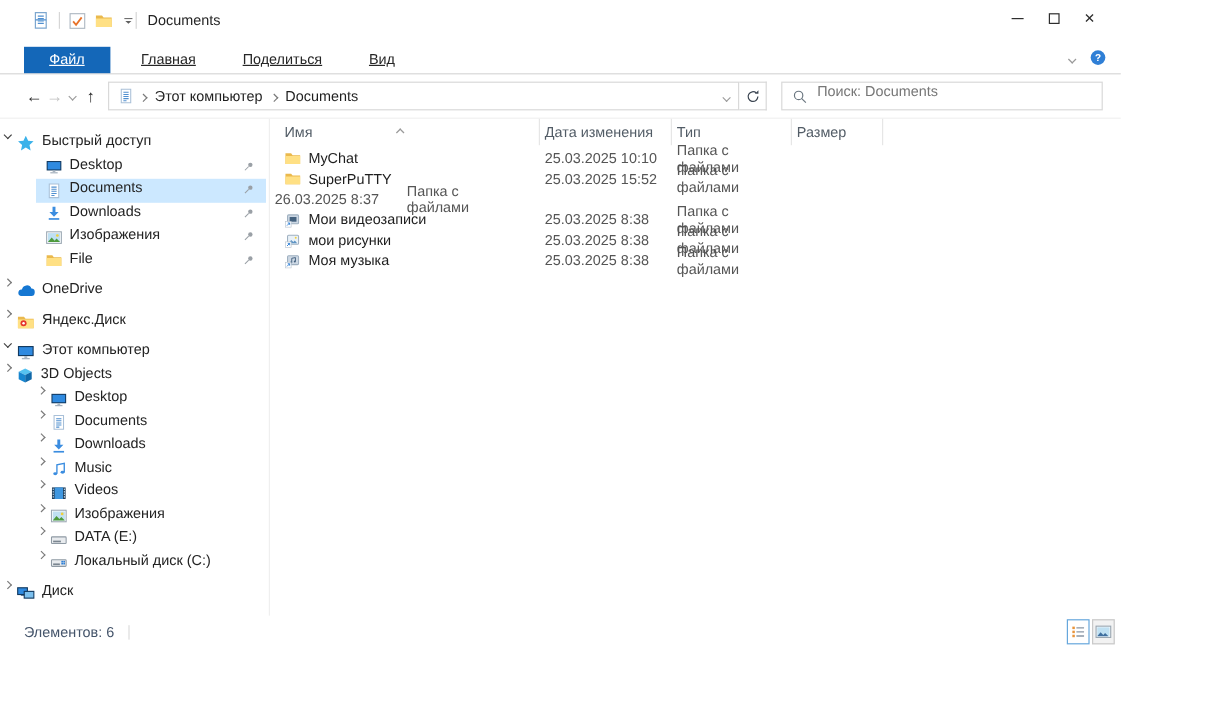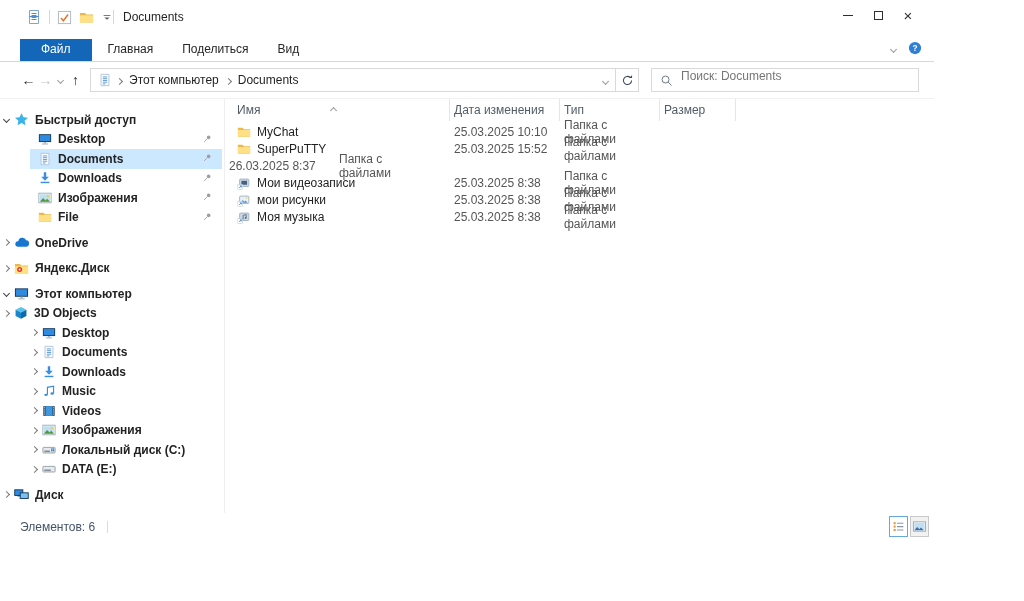--- a/index.html
+++ b/index.html
@@ -13,21 +13,21 @@
   .tb-sep{display:inline-block;width:1px;height:14px;background:#d6d6d6;}
   .win-title{margin-left:9px;color:#242424;}
   .win-controls{position:absolute;right:11px;top:1px;display:flex;}
   .wc{width:30px;height:28px;display:flex;align-items:center;justify-content:center;}
   .glyph-min{width:10px;height:1px;background:#2e2e2e;}
   .glyph-max{width:9px;height:9px;border:1px solid #2e2e2e;}
   .glyph-close{font-size:15px;color:#2e2e2e;line-height:1;}
 
   
   .tabrow{height:28px;border-bottom:1px solid #d8d8d8;display:flex;align-items:flex-end;padding-left:20px;position:relative;}
-  .tab{height:22px;line-height:21px;padding:0 13px;margin-right:3px;color:#262626;cursor:default;}
+  .tab{height:22px;line-height:21px;padding:0 13px;margin-right:13px;color:#262626;cursor:default;text-decoration:underline;}
   .tab.active{color:#fff;padding:0 21px;}
   .ribbon-right{position:absolute;right:12px;bottom:6px;display:flex;align-items:center;gap:12px;}
 
   
   .addrrow{height:37px;display:flex;align-items:center;padding-left:20px;border-bottom:1px solid #f1f1f1;}
   .navbtns{display:flex;align-items:center;}
   .navbtn{display:inline-flex;align-items:center;justify-content:center;height:24px;}
   .arrow{font-size:14px;line-height:1;}
   .addr-box{width:526px;height:24px;border:1px solid #d9d9d9;display:flex;align-items:center;padding:0 7px;margin-left:6px;}
   .crumb{padding:0 2px;color:#1f1f1f;white-space:nowrap;}
@@ -38,21 +38,21 @@
 
   
   .chev{display:inline-block;width:5px;height:5px;border-right:1px solid #7a7a7a;border-bottom:1px solid #7a7a7a;transform:rotate(-45deg);}
   .chev.down{transform:rotate(45deg);border-color:#404040;}
   .chev.up{transform:rotate(-135deg);}
   .chev.lite{border-color:#9a9a9a;}
 
   
   .main{display:flex;height:414px;}
   .sidebar{width:225px;padding-top:11px;border-right:1px solid #efefef;overflow:hidden;flex:none;}
-  .s-row{height:19.5px;display:flex;align-items:center;position:relative;font-weight:bold;}
+  .s-row{height:19.5px;display:flex;position:relative;}
   .s-exp{width:12px;display:inline-flex;justify-content:center;flex:none;}
   .s-ico{margin:0 6px 0 2px;flex:none;display:inline-flex;}
   .s-label{white-space:nowrap;color:#232323;}
   .s-pin{position:absolute;right:12px;top:3px;}
   .section{margin-bottom:6px;}
 
   .pane{flex:1;}
   .cols{height:22px;display:flex;color:#525c66;}
   .hcell{border-right:1px solid #e6e6e6;height:100%;display:flex;align-items:center;position:relative;}
   .hc-name{width:225px;padding-left:12px;}
@@ -462,43 +462,43 @@
             <span class="s-label">Изображения</span>
           </div>
           <div class="s-row" style="padding-left: 28px;">
             <span class="s-exp">
               <span class="chev "></span>
             </span>
             <span class="s-ico">
               <span class="icon">
                 <svg width="14" height="14" viewBox="0 0 16 16" xmlns="http://www.w3.org/2000/svg">
                   <rect x="1" y="5" width="14" height="6.4" rx="0.8" fill="#e8ebee" stroke="#8f9aa4"></rect>
+                  <rect x="2.6" y="8.6" width="7.4" height="1.6" fill="#7b8690"></rect>
+                </svg>
+              </span>
+            </span>
+            <span class="s-label">DATA (E:)</span>
+          </div>
+          <div class="s-row" style="padding-left: 28px;">
+            <span class="s-exp">
+              <span class="chev "></span>
+            </span>
+            <span class="s-ico">
+              <span class="icon">
+                <svg width="14" height="14" viewBox="0 0 16 16" xmlns="http://www.w3.org/2000/svg">
+                  <rect x="1" y="5" width="14" height="6.4" rx="0.8" fill="#e8ebee" stroke="#8f9aa4"></rect>
                   <rect x="2.6" y="8.6" width="6.4" height="1.6" fill="#7b8690"></rect>
                   <rect x="10.4" y="6.1" width="1.6" height="1.6" fill="#2f7fd6"></rect>
                   <rect x="12.3" y="6.1" width="1.6" height="1.6" fill="#2f7fd6"></rect>
                   <rect x="10.4" y="8" width="1.6" height="1.6" fill="#2f7fd6"></rect>
                   <rect x="12.3" y="8" width="1.6" height="1.6" fill="#2f7fd6"></rect>
                 </svg>
               </span>
             </span>
             <span class="s-label">Локальный диск (C:)</span>
-          </div>
-          <div class="s-row" style="padding-left: 28px;">
-            <span class="s-exp">
-              <span class="chev "></span>
-            </span>
-            <span class="s-ico">
-              <span class="icon">
-                <svg width="14" height="14" viewBox="0 0 16 16" xmlns="http://www.w3.org/2000/svg">
-                  <rect x="1" y="5" width="14" height="6.4" rx="0.8" fill="#e8ebee" stroke="#8f9aa4"></rect>
-                  <rect x="2.6" y="8.6" width="7.4" height="1.6" fill="#7b8690"></rect>
-                </svg>
-              </span>
-            </span>
-            <span class="s-label">DATA (E:)</span>
           </div>
         </div>
         <div class="section">
           <div class="s-row">
             <span class="s-exp">
               <span class="chev "></span>
             </span>
             <span class="s-ico">
               <span class="icon">
                 <svg width="15" height="15" viewBox="0 0 16 16" xmlns="http://www.w3.org/2000/svg">

